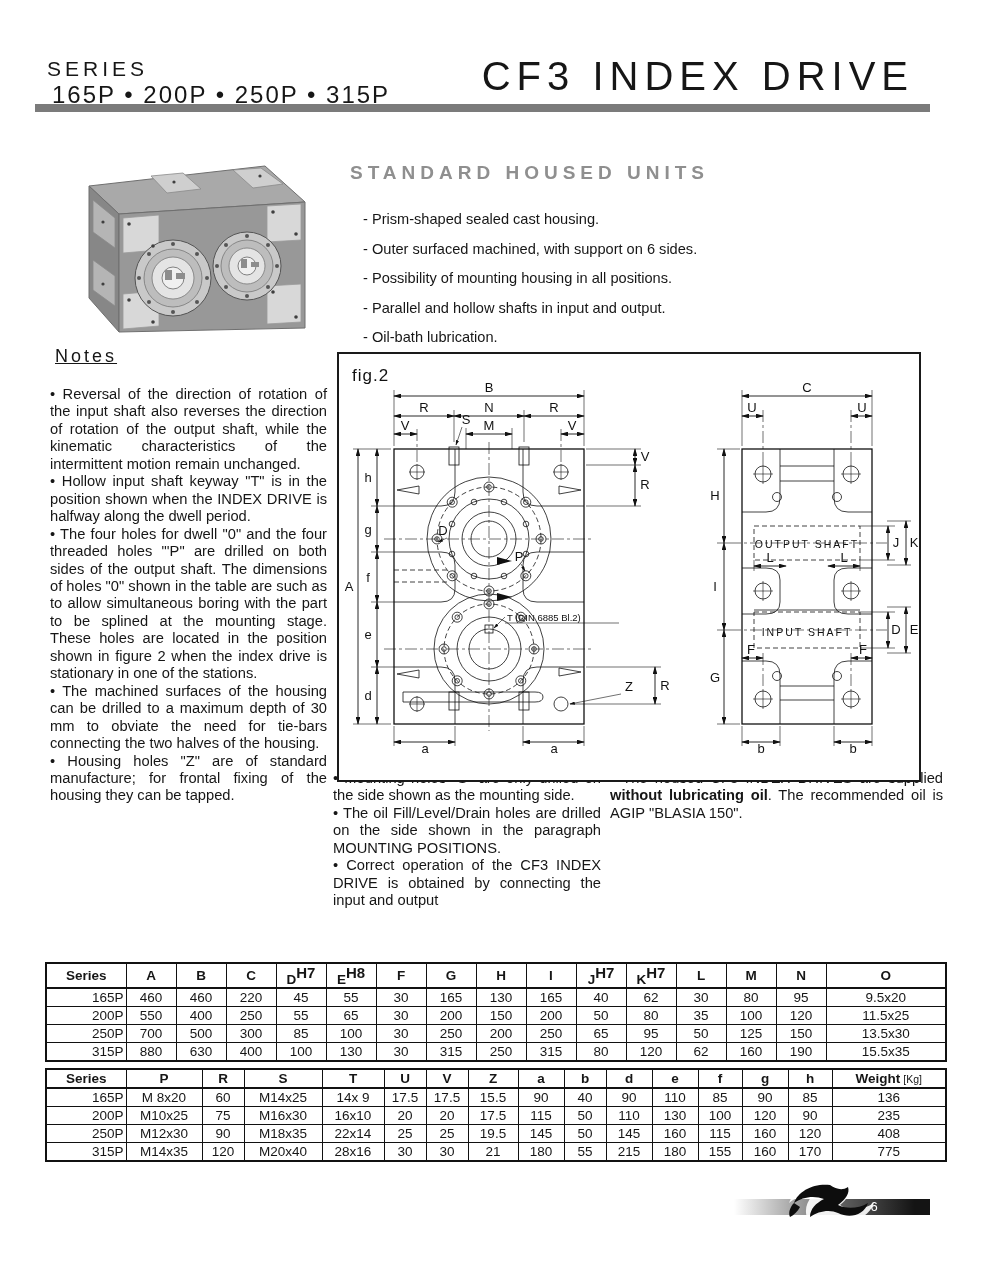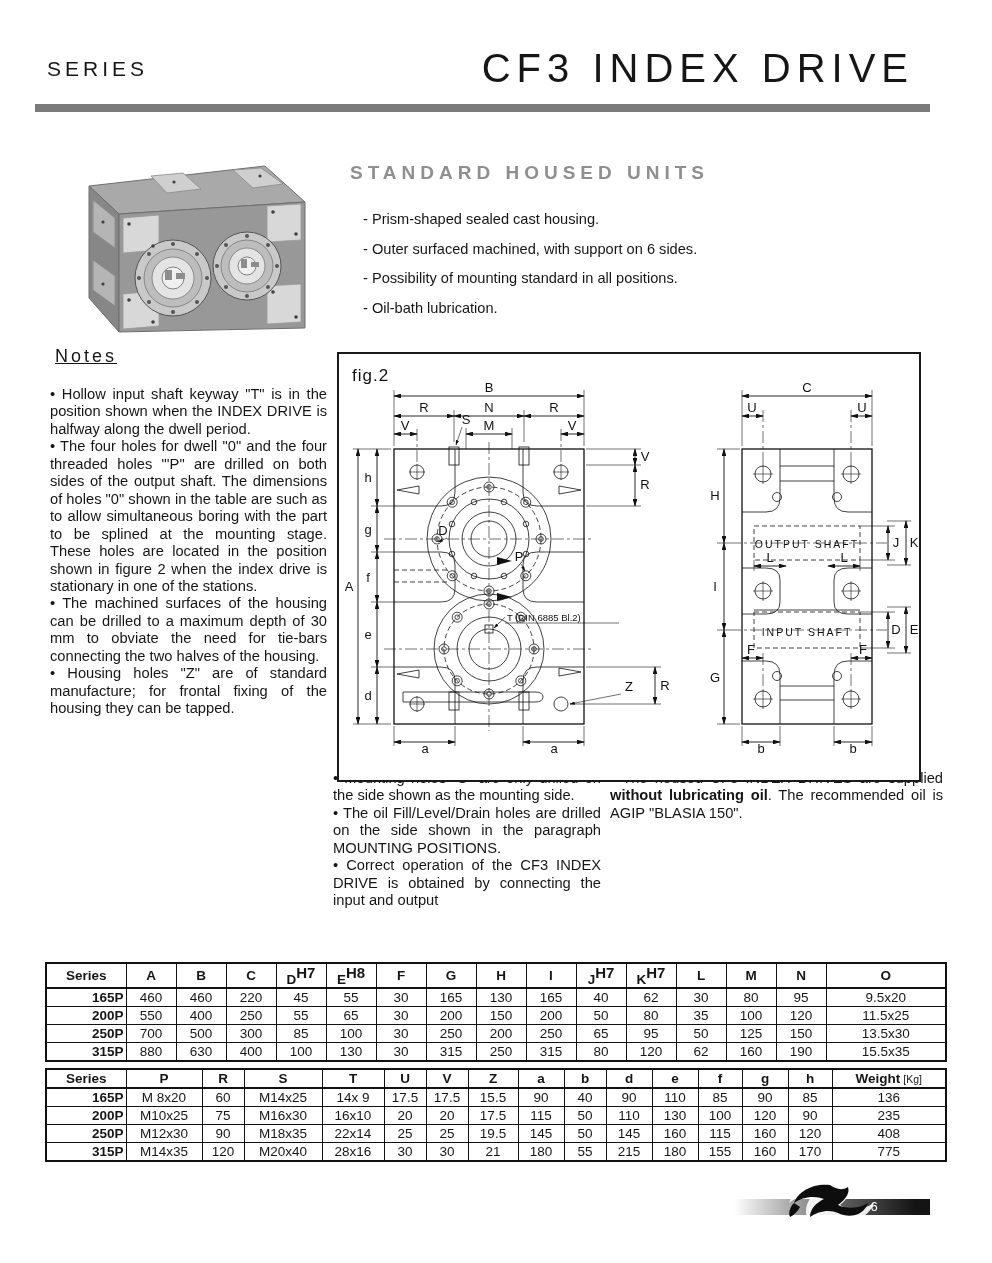--- a/index.html
+++ b/index.html
@@ -3,21 +3,21 @@
 <meta charset="utf-8">
 <style>
   html,body{margin:0;padding:0;background:#e9e9e9;}
   .page{position:relative;width:992px;height:1263px;margin:0 auto;background:#ffffff;
         font-family:"Liberation Sans",sans-serif;color:#161616;outline:1px solid #cfcfcf;overflow:hidden;}
   .abs{position:absolute;}
 
   
   .series-label{left:47px;top:57px;font-size:21px;letter-spacing:4px;}
   .series-models{left:52px;top:81px;font-size:24px;letter-spacing:2px;}
-  .doc-title{right:78px;top:46px;font-size:40px;letter-spacing:6px;white-space:nowrap;}
+  .doc-title{right:78px;top:54px;font-size:40px;letter-spacing:6px;white-space:nowrap;}
   .rule{left:35px;top:104px;width:895px;height:8px;background:#7b7b7b;}
 
   
   .photo{left:55px;top:142px;width:272px;height:206px;}
 
   
   .shu-head{left:350px;top:162px;font-size:19px;font-weight:bold;letter-spacing:5px;color:#8f8f8f;}
   .shu-list{left:351px;top:199px;width:460px;}
   .shu-list p{margin:12px;font-size:14.6px;line-height:17.6px;}
 
@@ -40,38 +40,39 @@
   .lb{font:13px "Liberation Sans",sans-serif;fill:#111;text-anchor:middle;}
   .lbs{font:9.5px "Liberation Sans",sans-serif;fill:#111;}
   .sh{font:10.5px "Liberation Sans",sans-serif;fill:#111;text-anchor:middle;letter-spacing:2px;}
   .cap{font:17px "Liberation Sans",sans-serif;fill:#111;letter-spacing:1px;}
 
   
   .dim-table{border-collapse:collapse;table-layout:fixed;width:900px;border:2.5px solid #111;}
   .dim-table th,.dim-table td{border:1.4px solid #111;text-align:center;vertical-align:middle;
       font-size:13.5px;height:17px;padding:0 1px;overflow:hidden;white-space:nowrap;}
   .dim-table th{font-weight:bold;border-bottom:2px solid #111;}
-  .dim-table td.sercell{font-weight:bold;padding-left:44px;}
+  .dim-table td.sercell{font-weight:normal;padding-left:44px;}
   .dim-table sup{font-size:15px;}
   .dim-table .sfx{font-size:10.5px;font-weight:normal;}
   .t1{left:45px;top:962px;}
   .t2{left:45px;top:1068px;}
 
   
   .pgbar{left:734px;top:1199px;width:196px;height:16px;
          background:linear-gradient(90deg,#ffffff 0%,#bdbdbd 22%,#5f5f5f 55%,#141414 92%);}
   .pgnum{left:864px;top:1199px;width:20px;text-align:center;font-size:13px;line-height:16px;color:#ffffff;}
   .logo{left:786px;top:1181px;width:88px;height:50px;}
 </style>
 </head>
 <body>
 
 <div class="page">
 
   <div class="abs series-label">SERIES</div>
+  <div class="abs series-models">165P • 200P • 250P • 315P</div>
   <div class="abs doc-title">CF3 INDEX DRIVE</div>
   <div class="abs rule"></div>
 
   <svg class="abs photo" viewBox="0 0 272 206">
     <g>
       <polygon points="34,44 210,24 250,60 64,72" fill="#a9a9a9" stroke="#6f6f6f" stroke-width="1"></polygon>
       <polygon points="34,44 64,72 64,190 34,156" fill="#878787" stroke="#6f6f6f" stroke-width="1"></polygon>
       <polygon points="64,72 250,60 250,186 64,190" fill="#989898" stroke="#6f6f6f" stroke-width="1"></polygon>
       <polygon points="96,34 128,31 146,47 112,51" fill="#cfcfcf" stroke="#8a8a8a" stroke-width="0.8"></polygon>
       <polygon points="178,28 206,26 228,42 198,46" fill="#cfcfcf" stroke="#8a8a8a" stroke-width="0.8"></polygon>
@@ -127,26 +128,28 @@
           <circle cx="48" cy="80" r="1.6"></circle>
           <circle cx="48" cy="142" r="1.6"></circle>
       </g>
     </g>
   </svg>
 
   <div class="abs shu-head">STANDARD HOUSED UNITS</div>
   <div class="abs shu-list">
       <p>- Prism-shaped sealed cast housing.</p>
       <p>- Outer surfaced machined, with support on 6 sides.</p>
-      <p>- Possibility of mounting standard in all positions.</p>
+      <p>- Possibility of mounting housing in all positions.</p>
+      <p>- Parallel and hollow shafts in input and output.</p>
       <p>- Oil-bath lubrication.</p>
     </div>
 
   <div class="abs notes-head">Notes</div>
   <div class="abs ncol ncol1">
+      <p>•  Reversal of the direction of rotation of the input shaft also reverses the direction of rotation of the output shaft, while the kinematic characteristics of the intermittent motion remain unchanged.</p>
       <p>• Hollow input shaft keyway "T" is in the position shown when the INDEX DRIVE is halfway along the dwell period.</p>
       <p>• The four holes for dwell "0" and the four threaded holes "'P" are drilled on both sides of the output shaft. The dimensions of holes "0" shown in the table are such as to allow simultaneous boring with the part to be splined at the mounting stage. These holes are located in the position shown in figure 2 when the index drive is stationary in one of the stations.</p>
       <p>•  The machined surfaces of the housing can be drilled to a maximum depth of 30 mm to obviate the need for tie-bars connecting the two halves of the housing.</p>
       <p>•  Housing holes "Z" are of standard manufacture; for frontal fixing of the housing they can be tapped.</p>
     </div>
   <div class="abs ncol ncol2">
       <p>•  Mounting holes "S" are only drilled on the side shown as the mounting side.</p>
       <p>• The oil Fill/Level/Drain holes are drilled on the side shown in the paragraph MOUNTING POSITIONS.</p>
       <p>• Correct operation of the CF3 INDEX DRIVE is obtained by connecting the input and output</p>
     </div>

